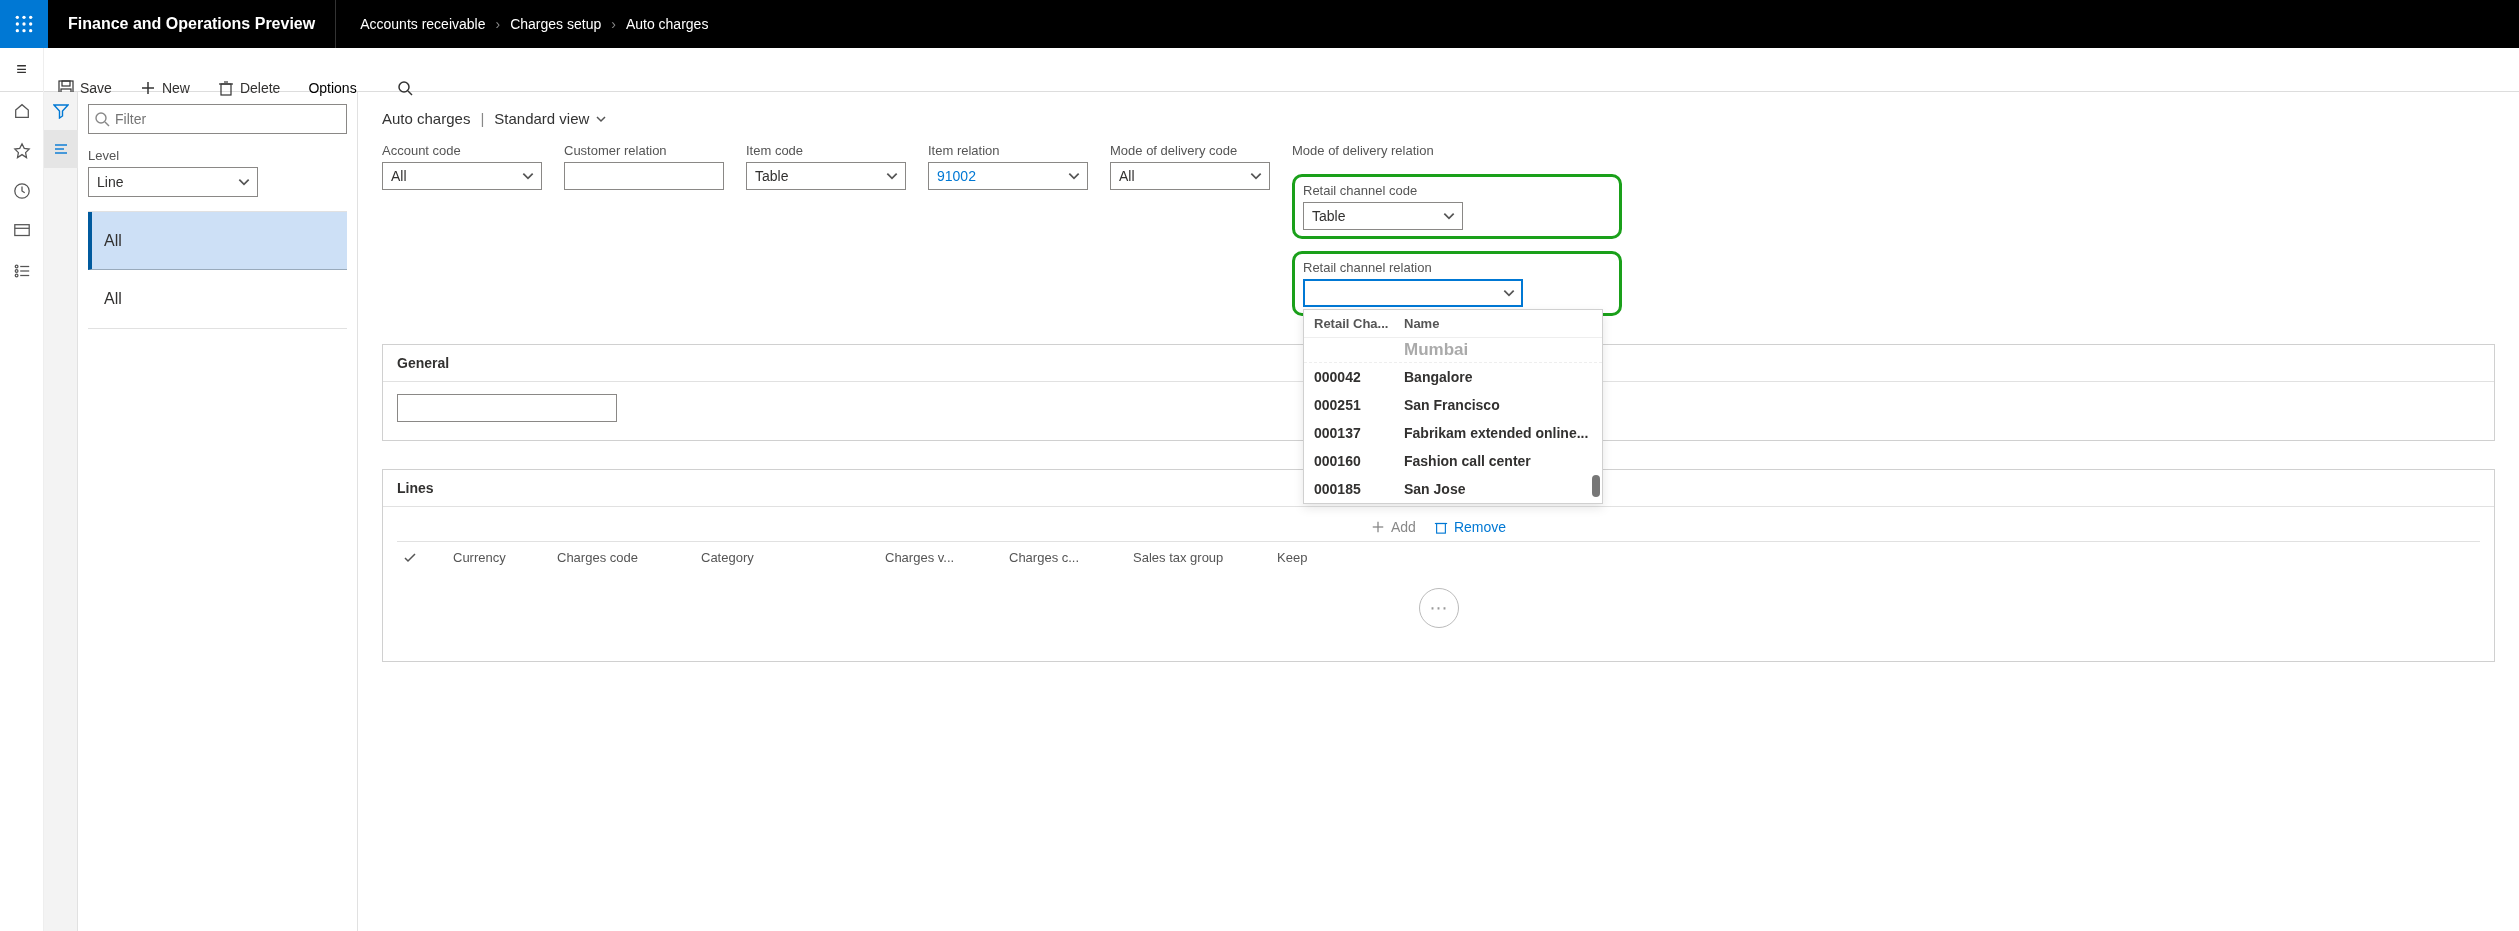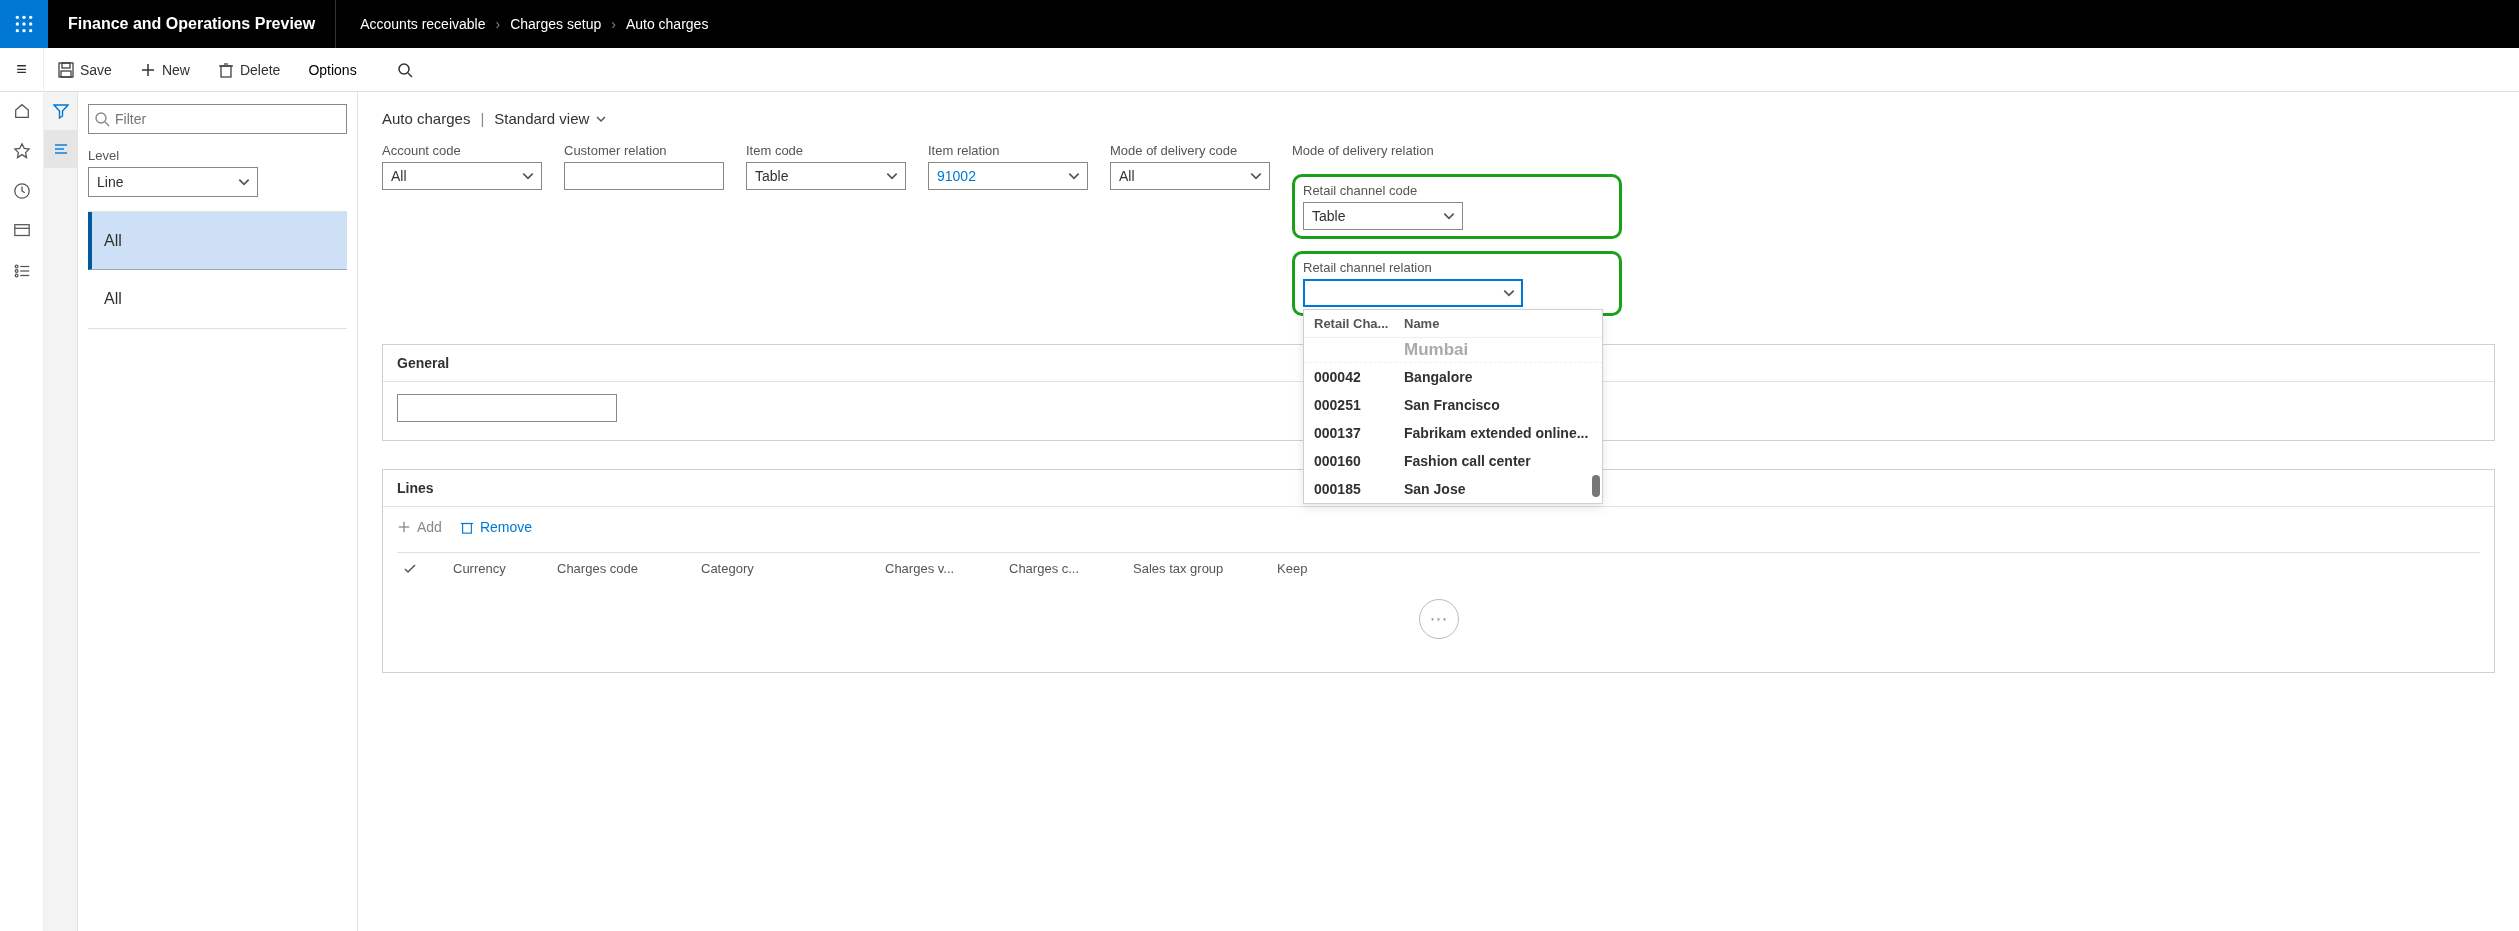--- a/index.html
+++ b/index.html
@@ -10,21 +10,21 @@
     .waffle { width: 48px; height: 48px; background: #0078d4; display: flex; align-items: center; justify-content: center; }
     .waffle svg { width: 20px; height: 20px; }
     .app-title { font-weight: 600; padding: 0 20px; font-size: 16px; border-right: 1px solid #333; height: 48px; display: flex; align-items: center; }
     .breadcrumb { display: flex; align-items: flex-start; gap: 10px; padding-left: 24px; font-size: 14px; }
     .breadcrumb-sep { color: #888; }
 
     
     .actionbar { height: 44px; border-bottom: 1px solid #ddd; display: flex; align-items: center; }
     .leftrail-spacer { width: 44px; height: 44px; display: flex; align-items: center; justify-content: center; border-right: 1px solid #eee; }
     .hamburger { font-size: 18px; }
-    .action-item { display: flex; align-items: center; gap: 6px; padding: 0 14px; height: 52px; cursor: pointer; }
+    .action-item { display: flex; align-items: flex-end; gap: 6px; padding: 0 14px; height: 52px; cursor: pointer; }
     .action-item .ic { width: 16px; height: 16px; }
     .action-item.options { color: #000; font-weight: 400;}
     .search-circle { margin-left: 12px; }
 
     
     .main { display: flex; height: calc(100vh - 92px); }
     .leftrail { width: 44px; border-right: 1px solid #eee; display: flex; flex-direction: column; align-items: center; padding-top: 10px; gap: 22px; }
     .leftrail .ic { width: 18px; height: 18px; color: #555; }
 
     .secondrail { width: 34px; display: flex; flex-direction: column; align-items: center; background: #f3f3f3; border-right: 1px solid #e1e1e1; }
@@ -58,21 +58,21 @@
     .textin { width: 160px; height: 28px; border:1px solid #8a8886; padding:0 8px; background:#fff; }
     .combo .chev, .level-select .chev { width:14px; height:14px; }
 
     .highlight-box { border:3px solid #1aa01a; border-radius:10px; padding:6px 8px; display:inline-block; }
 
     
     .section { border:1px solid #d0d0d0; margin-top: 28px; }
     .section-head { padding: 10px 14px; font-weight:600; border-bottom:1px solid #e1e1e1; }
     .section-body { padding: 12px 14px 18px; }
 
-    .lines-toolbar { display:flex; gap:18px; align-items:center; margin-bottom:17px; }
+    .lines-toolbar { display:flex; gap:18px; align-items:center; margin-bottom:6px;justify-content:center; }
     .lines-toolbar .btn { display:flex; align-items:center; gap:6px; color:#888; }
     .lines-toolbar .btn.remove { color:#0078d4; }
     .grid-head { display:flex; gap: 34px; padding: 8px 6px; border-top:1px solid #e1e1e1; color:#555; font-size:13px; align-items:center; }
     .grid-head .chk { width:16px; }
     .col-currency{min-width:70px} .col-chargescode{min-width:110px} .col-category{min-width:150px}
     .col-chargesv{min-width:90px} .col-chargesc{min-width:90px} .col-salestax{min-width:110px} .col-keep{min-width:50px}
     .grid-empty { height:70px; display:flex; align-items:center; justify-content:center; }
     .empty-icon { width:40px; height:40px; border:1px solid #bbb; border-radius:50%; display:flex; align-items:center; justify-content:center; color:#999; font-size:18px;}
 
     

